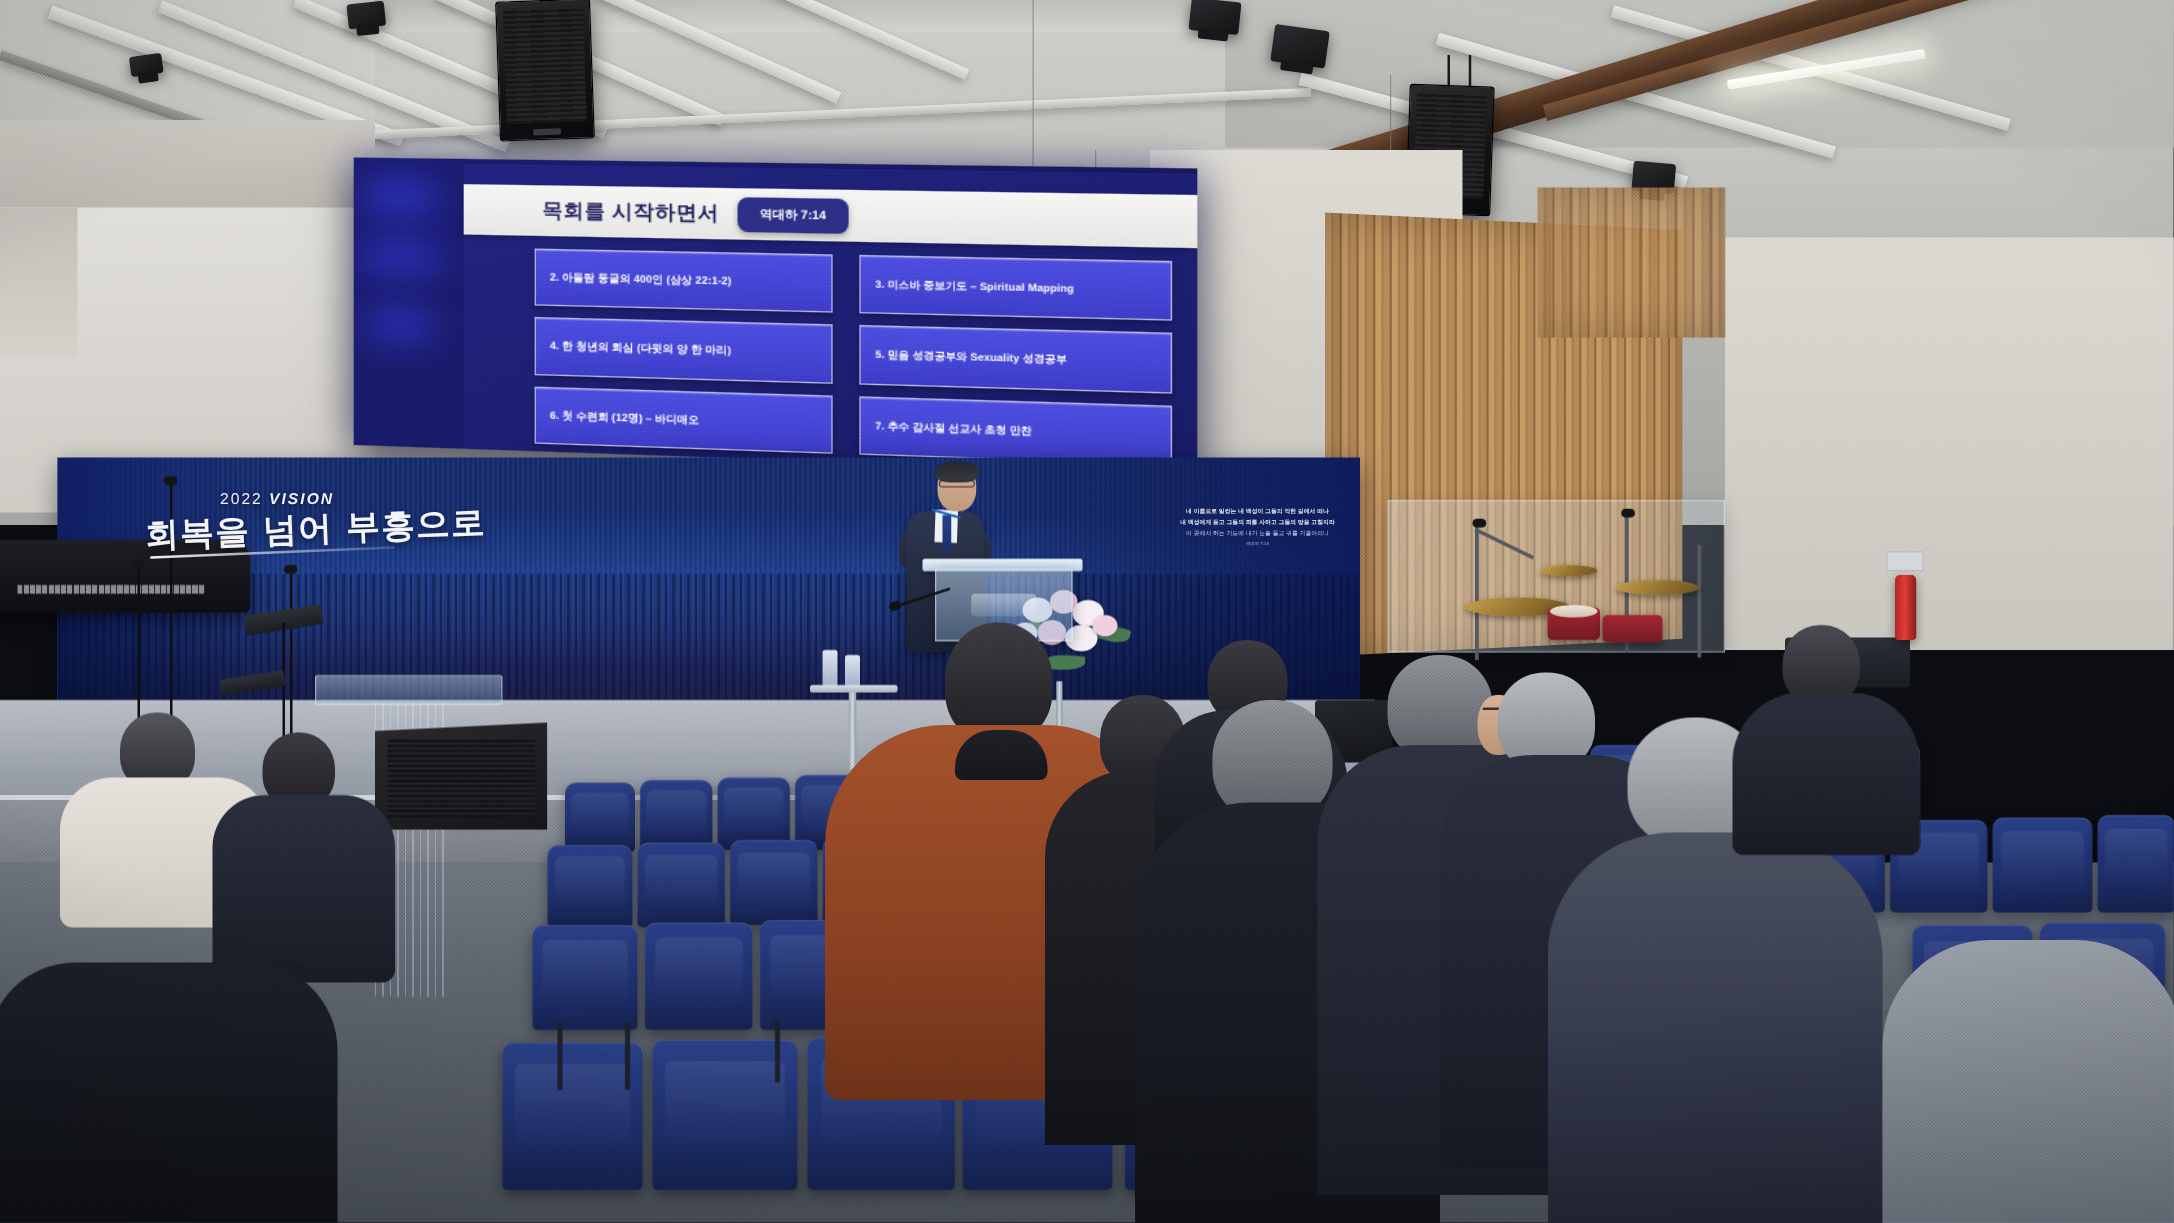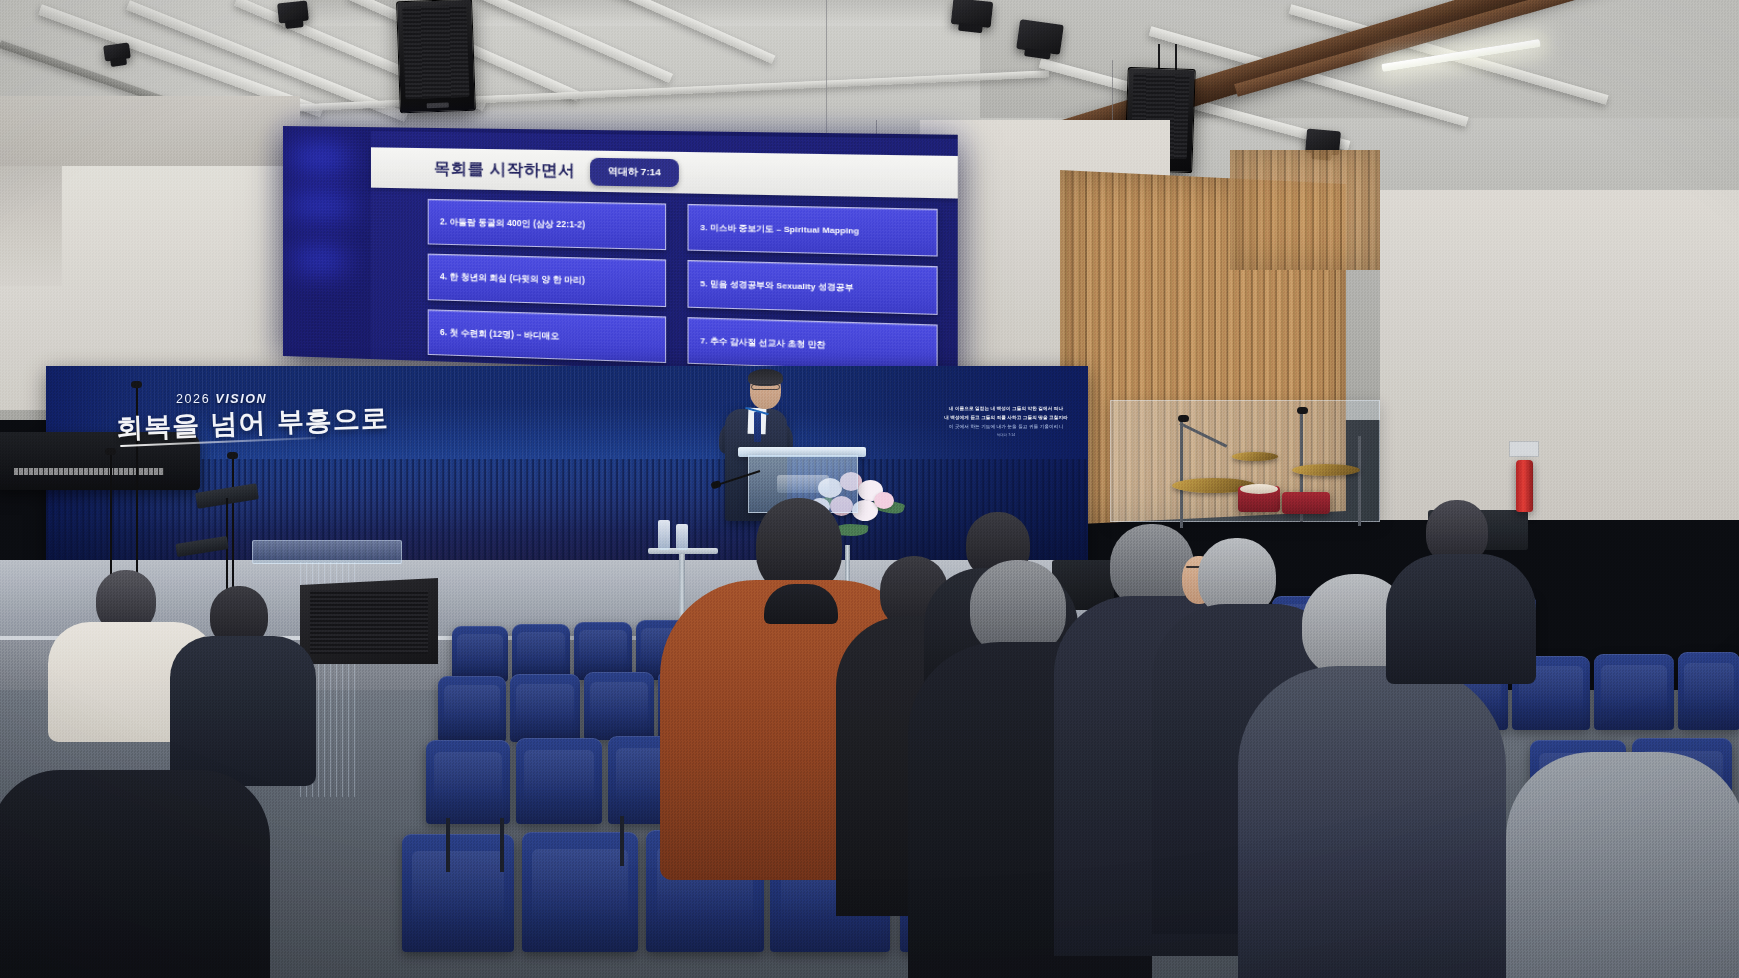--- a/index.html
+++ b/index.html
@@ -513,21 +513,21 @@
       </div>
     </div>
   </div>
 
   <div id="banner">
     <div class="banner-left-dark"></div>
     <div class="banner-right-dark"></div>
   </div>
 
   <div class="vision-label">
-    <span>2026 </span><b>VISION</b>
+    <span>2022 </span><b>VISION</b>
   </div>
   <div class="calligraphy">회복을 넘어 부흥으로</div>
   <div class="callig-underline"></div>
 
   <div class="banner-verse">
     <div class="hl">내 이름으로 일컫는 내 백성이 그들의 악한 길에서 떠나</div>
     <div class="hl">내 백성에게 듣고 그들의 죄를 사하고 그들의 땅을 고칠지라</div>
     <div>이 곳에서 하는 기도에 내가 눈을 들고 귀를 기울이리니</div>
     <div class="ref">역대하 7:14</div>
   </div>

